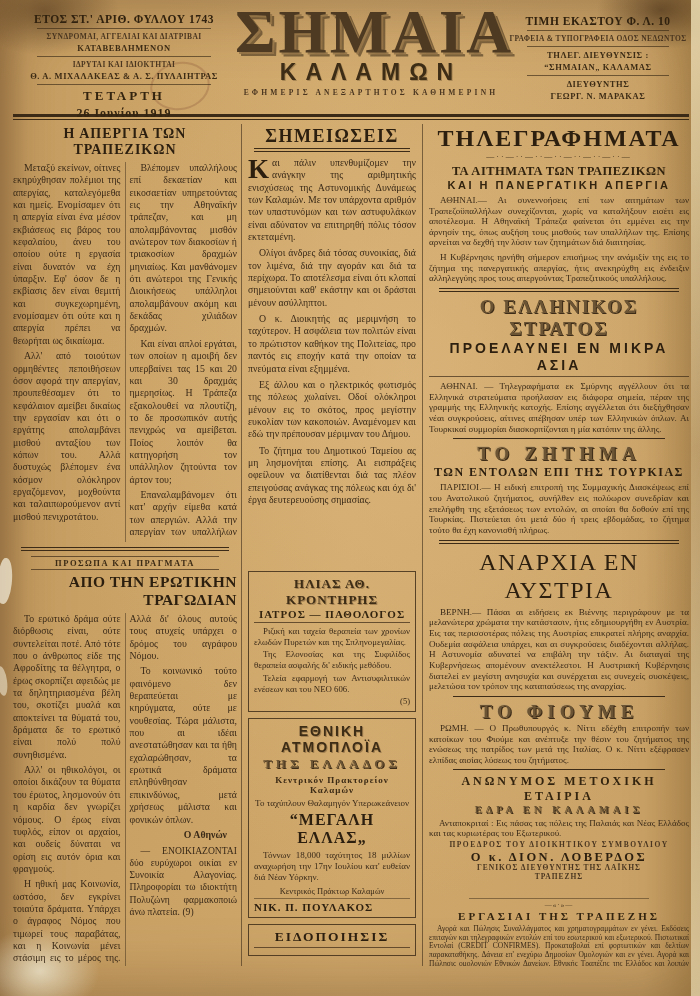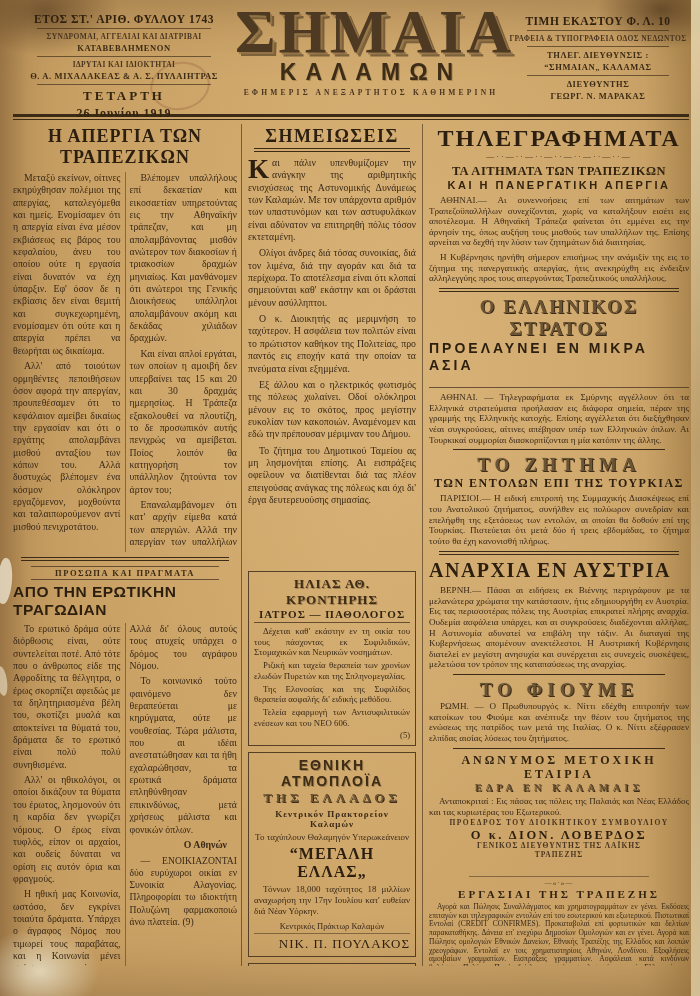--- a/index.html
+++ b/index.html
@@ -53,27 +53,27 @@
   }
   .mast-tag{font-size:7.5px;font-weight:bold;letter-spacing:3.2px;color:#4a3620;margin-top:2px;white-space:nowrap;}
   .main-rule{border-top:3px solid #3a2a16;border-bottom:1px solid #3a2a16;height:2px;margin:2px 0 4px 0;}
 
   
   .cols{display:flex;height:842px;}
   .col-left{width:224px;overflow:hidden;}
   .col-mid{width:168px;margin:0 4px;padding:0 6px;border-left:1px solid rgba(60,43,23,.6);border-right:1px solid rgba(60,43,23,.6);overflow:hidden;}
   .col-right{flex:1;overflow:hidden;padding-left:2px;}
 
-  h1.lead-title{font-size:18px;font-weight:bold;text-align:center;letter-spacing:1px;margin:2px 0 4px 0;color:#2c1f0f;}
+  h1.lead-title{font-size:14px;font-weight:bold;text-align:center;letter-spacing:1px;margin:2px 0 4px 0;color:#2c1f0f;}
   .twocol{column-count:2;column-gap:9px;column-rule:1px solid rgba(62,45,24,.5);column-fill:auto;text-align:justify;}
   .lead-body{height:380px;font-size:9.8px;line-height:1.26;overflow:hidden;}
   .twocol p{margin:0 0 3px 0;text-indent:11px;}
   .div-wavy{border-top:1px solid #3c2b17;border-bottom:1px solid #3c2b17;height:2px;margin:5px 8px;}
   .kicker{font-size:8.5px;font-weight:bold;letter-spacing:1.5px;text-align:center;border-top:1px solid rgba(60,43,23,.7);border-bottom:1px solid rgba(60,43,23,.7);padding:1px 0;margin:3px 18px;color:#3c2b15;}
-  h2.feu-title{font-size:15.5px;font-weight:bold;text-align:left;letter-spacing:.5px;margin:2px 0 4px 0;color:#2c1f0f;font-family:Liberation Sans, sans-serif;}
+  h2.feu-title{font-size:15.5px;font-weight:bold;text-align:right;letter-spacing:.5px;margin:2px 0 4px 0;color:#2c1f0f;font-family:Liberation Serif, serif;}
   .feu-body{height:368px;font-size:9.8px;line-height:1.26;overflow:hidden;}
   .signoff{text-align:right;font-weight:bold;font-size:9.8px;padding-right:10px;margin:2px 0 4px 0;}
   .classified{font-size:9.6px;}
 
   h2.notes-title{font-size:18px;font-weight:bold;text-align:center;letter-spacing:1.5px;margin:2px 0 1px 0;color:#2c1f0f;}
   .notes-underline{border-top:1px solid #3c2b17;border-bottom:1px solid #3c2b17;height:2px;margin:0 6px 5px 6px;}
   .notes-body{font-size:9.8px;line-height:1.26;text-align:justify;height:408px;overflow:hidden;}
   .notes-body p{margin:0 0 4px 0;text-indent:11px;}
   .notes-body p:first-child{text-indent:0;}
   .notes-body p:first-child::first-letter{float:left;font-size:27px;line-height:.78;font-weight:bold;padding:2px 3px 0 0;color:#2c1f0f;}
@@ -85,38 +85,38 @@
   .ad-body p{margin:0 0 2px 0;text-indent:9px;}
   .ad-foot{text-align:right;font-size:8.5px;}
 
   .ship-t1{font-size:14px;font-weight:bold;text-align:center;letter-spacing:2px;color:#3d2c16;text-shadow:1px 1px 0 rgba(150,118,72,.8);font-family:"Liberation Sans","DejaVu Sans",sans-serif;}
   .ship-t2{font-size:13px;font-weight:bold;text-align:center;letter-spacing:4px;color:#6b5433;text-shadow:1px 1px 0 #3c2b17;margin-top:1px;}
   .ship-agency{font-size:9px;font-weight:bold;text-align:center;letter-spacing:1px;margin-top:3px;color:#3c2b15;}
   .ship-intro{font-size:9px;text-align:center;margin-top:3px;}
   .ship-name{font-size:16px;font-weight:bold;text-align:center;letter-spacing:1px;margin:3px 0;color:#2c1f0f;}
   .ship-body{font-size:9px;line-height:1.25;text-align:justify;text-indent:9px;}
   .ship-alabel{font-size:8.5px;text-align:center;margin-top:3px;}
-  .ship-aname{font-size:13px;font-weight:normal;text-align:right;letter-spacing:1px;border-top:1px solid rgba(55,39,20,.5);margin-top:2px;padding-top:2px;color:#2c1f0f;}
+  .ship-aname{font-size:11px;font-weight:bold;text-align:left;letter-spacing:1px;border-top:1px solid rgba(55,39,20,.5);margin-top:2px;padding-top:2px;color:#2c1f0f;}
 
   .notice-title{font-size:13.5px;font-weight:bold;text-align:center;letter-spacing:2px;border-bottom:1px solid rgba(55,39,20,.7);padding-bottom:2px;margin-bottom:3px;color:#2c1f0f;}
 
   
   .col-right{font-size:9.1px;line-height:1.17;}
   h2.tel-title{font-size:24px;font-weight:bold;text-align:center;letter-spacing:2px;margin:0;color:#2c1f0f;}
   .tel-orn{text-align:center;font-size:8px;letter-spacing:2px;color:#3c2b17;margin:0 0 3px 0;}
   .sub1{font-size:12.5px;font-weight:bold;text-align:center;letter-spacing:.5px;color:#33240f;}
   .sub2{font-size:11px;font-weight:bold;text-align:center;letter-spacing:2.5px;color:#33240f;font-family:"Liberation Sans","DejaVu Sans",sans-serif;margin-bottom:3px;}
   .col-right p.wire{margin:0 0 4px 0;text-align:justify;text-indent:11px;font-family:Liberation Serif, serif;}
   .sec-rule{border-top:1px solid #3c2b17;margin:4px 24px;}
   .sec-rule2{border-top:1px solid #3c2b17;border-bottom:1px solid #3c2b17;height:2px;margin:4px 10px;}
   .army-t1{font-size:19px;font-weight:bold;text-align:center;letter-spacing:2px;color:#6b5433;text-shadow:1px 1px 0 #3c2b17;margin-top:2px;}
-  .army-t2{font-size:14px;font-weight:bold;text-align:left;letter-spacing:3px;color:#2c1f0f;font-family:"Liberation Sans","DejaVu Sans",sans-serif;border-bottom:1px solid rgba(60,43,23,.7);padding-bottom:14px;margin-bottom:4px;}
+  .army-t2{font-size:14px;font-weight:bold;text-align:center;letter-spacing:3px;color:#2c1f0f;font-family:"Liberation Sans","DejaVu Sans",sans-serif;border-bottom:1px solid rgba(60,43,23,.7);padding-bottom:3px;margin-bottom:4px;}
   .orn-title{font-size:19px;font-weight:bold;text-align:center;letter-spacing:5px;color:#6b5433;text-shadow:1px 1px 0 #3c2b17,-1px -1px 0 rgba(196,163,112,.9);margin-top:1px;}
   .orn-sub{font-size:12px;font-weight:bold;text-align:center;letter-spacing:1.5px;color:#2c1f0f;margin-bottom:3px;}
-  .big-title{font-size:20px;font-weight:bold;text-align:left;letter-spacing:1.5px;color:#2c1f0f;margin:1px 0 3px 0;}
+  .big-title{font-size:24px;font-weight:normal;text-align:center;letter-spacing:1.5px;color:#2c1f0f;margin:1px 0 3px 0;}
 
   .bank-title{font-size:25px;font-weight:bold;text-align:center;letter-spacing:2px;color:#2c1f0f;margin-top:2px;}
   .bank-sub{font-size:12px;font-weight:bold;text-align:center;letter-spacing:3px;margin-top:1px;color:#33240f;}
   .bank-cap{font-size:9px;font-weight:bold;text-align:center;letter-spacing:.4px;margin-top:2px;color:#33240f;}
   .bank-seat{font-size:10.5px;font-weight:bold;text-align:center;letter-spacing:4px;color:#6b5433;text-shadow:1px 1px 0 #3c2b17;margin:1px 0 2px 0;}
   .bank-corr{font-size:9px;text-align:justify;text-indent:10px;margin:1px 0 2px 0;}
   .bank-chl{font-size:7.5px;font-weight:bold;text-align:center;letter-spacing:1.5px;color:#4a3620;}
   .bank-chn{font-size:12.5px;font-weight:bold;text-align:center;letter-spacing:2.5px;color:#2c1f0f;}
   .bank-chs{font-size:7.5px;font-weight:bold;text-align:center;letter-spacing:1px;color:#4a3620;border-bottom:1px solid rgba(60,43,23,.5);padding-bottom:16px;margin:0 40px 2px 40px;}
   .bank-orn{text-align:center;font-size:7px;letter-spacing:1px;color:#3c2b17;}
@@ -202,21 +202,20 @@
             <p>Ολίγοι άνδρες διά τόσας συνοικίας, διά τον λιμένα, διά την αγοράν και διά τα περίχωρα. Το αποτέλεσμα είναι ότι κλοπαί σημειούνται καθ' εκάστην και οι δράσται μένουν ασύλληπτοι.</p>
             <p>Ο κ. Διοικητής ας μεριμνήση το ταχύτερον. Η ασφάλεια των πολιτών είναι το πρώτιστον καθήκον της Πολιτείας, προ παντός εις εποχήν κατά την οποίαν τα πνεύματα είναι εξημμένα.</p>
             <p>Εξ άλλου και ο ηλεκτρικός φωτισμός της πόλεως χωλαίνει. Οδοί ολόκληροι μένουν εις το σκότος, προς μεγίστην ευκολίαν των κακοποιών. Αναμένομεν και εδώ την πρέπουσαν μέριμναν του Δήμου.</p>
             <p>Το ζήτημα του Δημοτικού Ταμείου ας μη λησμονήται επίσης. Αι εισπράξεις οφείλουν να διατίθενται διά τας πλέον επειγούσας ανάγκας της πόλεως και όχι δι' έργα δευτερευούσης σημασίας.</p>
           </div>
 
         <div class="adbox">
           <div class="ad-name">ΗΛΙΑΣ ΑΘ. ΚΡΟΝΤΗΡΗΣ</div>
           <div class="ad-role">ΙΑΤΡΟΣ — ΠΑΘΟΛΟΓΟΣ</div>
           <div class="ad-body">
-              <p>Δέχεται καθ' εκάστην εν τη οικία του τους πάσχοντας εκ Συφιλιδικών, Στομαχικών και Νευρικών νοσημάτων.</p>
               <p>Ριζική και ταχεία θεραπεία των χρονίων ελωδών Πυρετών και της Σπληνομεγαλίας.</p>
               <p>Της Ελονοσίας και της Συφιλίδος θεραπεία ασφαλής δι' ειδικής μεθόδου.</p>
               <p>Τελεία εφαρμογή των Αντισυφιλιτικών ενέσεων και του NEO 606.</p>
             <div class="ad-foot">(5)</div>
           </div>
         </div>
 
         <div class="adbox">
           <div class="ship-t1">ΕΘΝΙΚΗ ΑΤΜΟΠΛΟΪΑ</div>
           <div class="ship-t2">ΤΗΣ ΕΛΛΑΔΟΣ</div>

